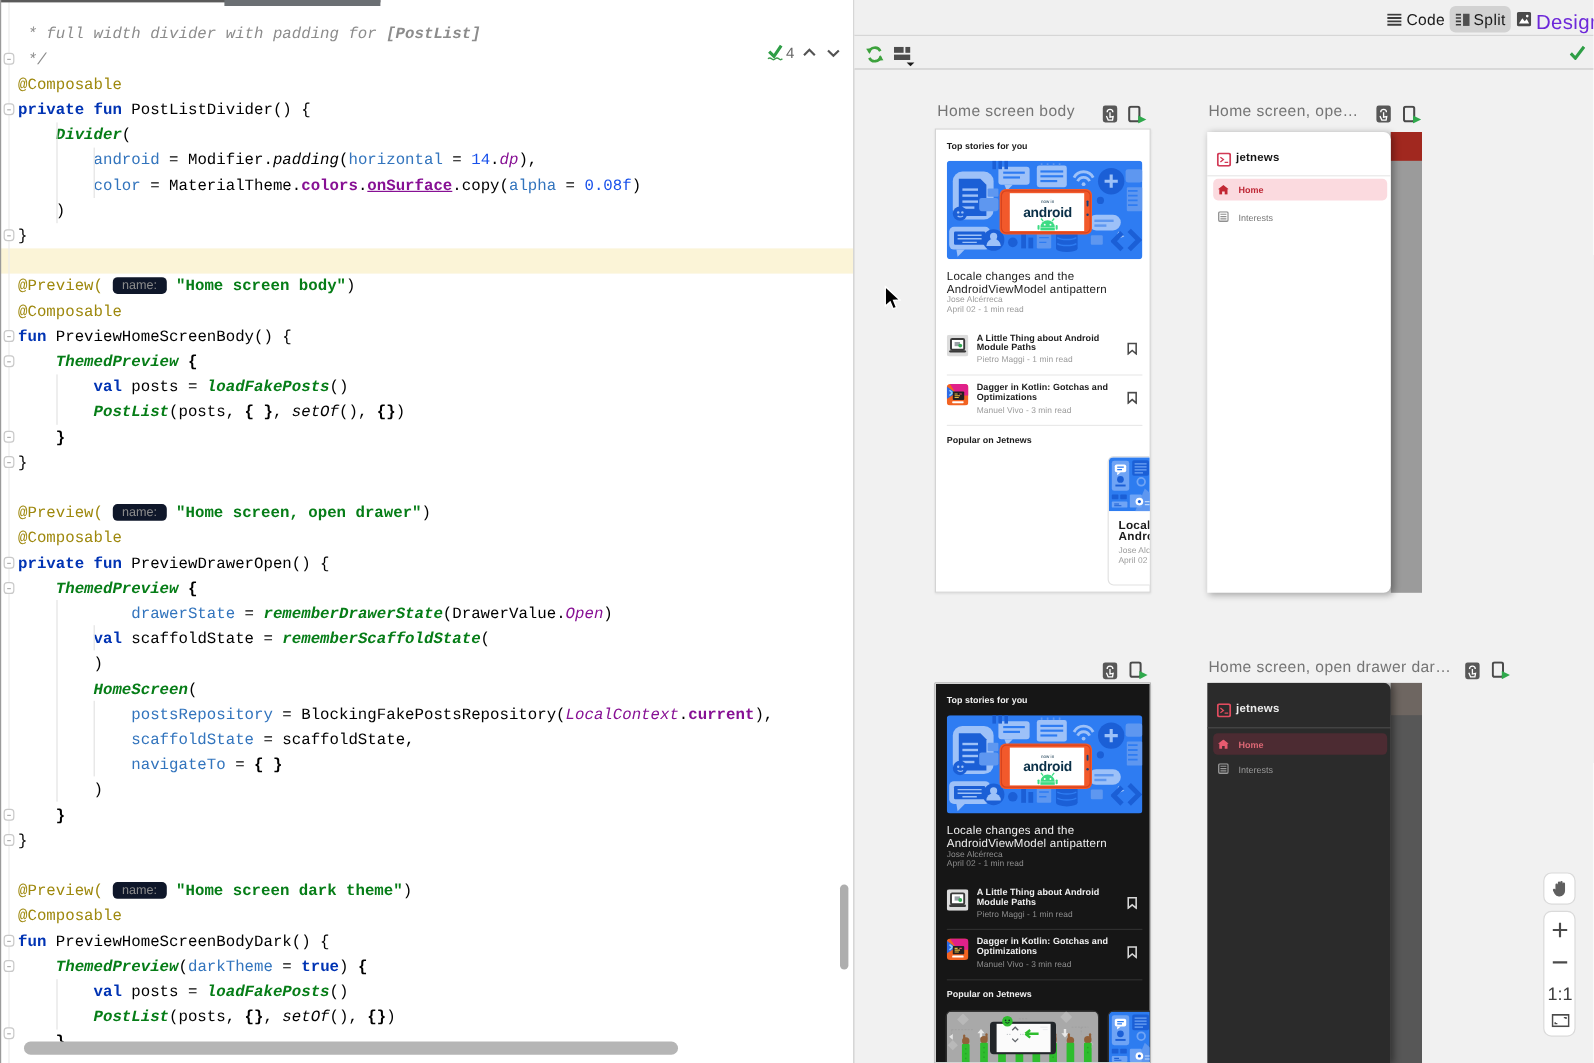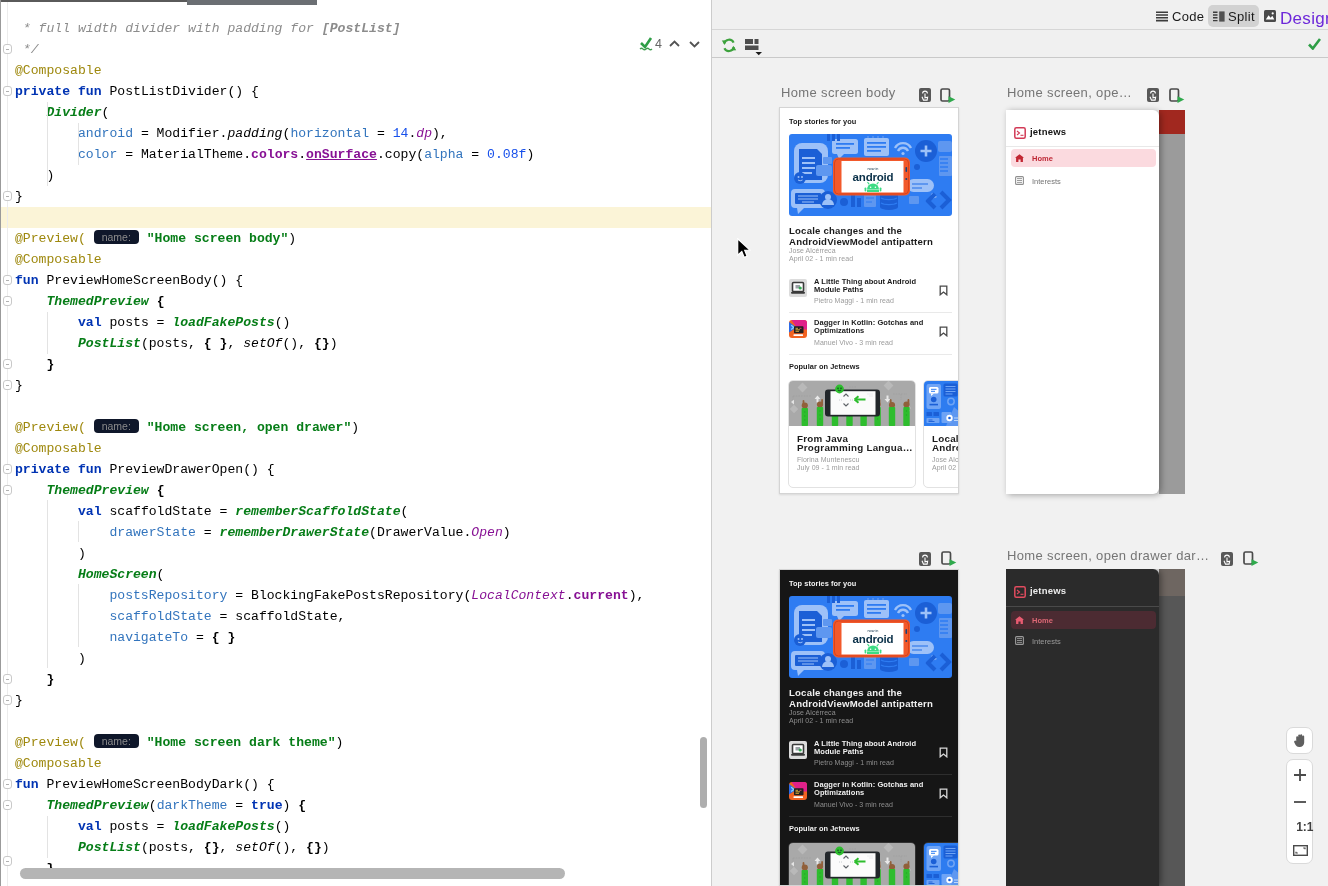--- a/index.html
+++ b/index.html
@@ -27,21 +27,21 @@
 #vsb{position:absolute;left:700px;top:737px;width:7px;height:71px;background:#aeaeae;border-radius:4px;}
 #hsb{position:absolute;left:20px;top:868px;width:545px;height:10.5px;background:#b5b5b5;border-radius:6px;}
 #divider{position:absolute;left:711px;top:0;width:1.5px;height:886px;background:#cccccc;}
 #rightpane{position:absolute;left:712px;top:0;width:616px;height:886px;background:#f1f1f1;}
 #topbar{position:absolute;left:712px;top:0;width:616px;height:29px;background:#f0f0f0;}
 #ptoolbar{position:absolute;left:712px;top:29px;width:616px;height:29px;background:#f0f0f0;border-top:1px solid #d6d6d6;border-bottom:1px solid #c9c9c9;box-sizing:border-box;}
 .plabel{position:absolute;color:#757575;font-size:13px;letter-spacing:0.35px;white-space:nowrap;}
 .card{position:absolute;background:#fff;border:1px solid #d4d4d4;box-shadow:0 1px 2px rgba(0,0,0,0.10);box-sizing:border-box;overflow:hidden;}
 .zbtn{position:absolute;background:#fff;border:1px solid #dadada;border-radius:7px;box-sizing:border-box;}
 .fh{position:absolute;font-weight:bold;color:#1b1b1b;font-size:7.4px;letter-spacing:0.05px;white-space:nowrap;}
-.ftitle{position:absolute;font-weight:bold;color:#1b1b1b;font-size:9.6px;line-height:11.3px;letter-spacing:0.2px;white-space:nowrap;}
+.ftitle{position:absolute;font-weight:normal;color:#1b1b1b;font-size:9.6px;line-height:11.3px;letter-spacing:0.2px;white-space:nowrap;}
 .fmeta{position:absolute;color:#9b9b9b;font-size:7px;letter-spacing:0.05px;white-space:nowrap;}
 .rtitle{position:absolute;font-weight:bold;color:#1b1b1b;font-size:7.5px;line-height:8.2px;letter-spacing:0.05px;white-space:nowrap;}
 .fdiv{position:absolute;height:1px;background:#e9e9e9;}
 .pcard{position:absolute;border:1px solid #e2e2e2;border-radius:5px;background:#fff;overflow:hidden;box-sizing:border-box;}
 .ptitle{position:absolute;font-weight:bold;color:#1b1b1b;font-size:9.8px;line-height:8.8px;letter-spacing:0.25px;white-space:nowrap;}
 .dk .fh,.dk .ftitle,.dk .rtitle,.dk .ptitle{color:#f0f0f0;}
 .dk .fmeta{color:#8e8e8e;}
 .dk .fdiv{background:#2e2e2e;}
 .dk .pcard{background:#1d1d1d;border-color:#323232;}
 .drawertxt{position:absolute;white-space:nowrap;}
@@ -68,22 +68,22 @@
 <div class="cl">    <span class="fn">ThemedPreview</span> <span class="b">{</span></div>
 <div class="cl">        <span class="k">val</span> posts = <span class="fn">loadFakePosts</span>()</div>
 <div class="cl">        <span class="fn">PostList</span>(posts, <span class="b">{ }</span>, <span class="ext">setOf</span>(), <span class="b">{}</span>)</div>
 <div class="cl">    <span class="b">}</span></div>
 <div class="cl">}</div>
 <div class="cl"></div>
 <div class="cl"><span class="ann">@Preview(</span> <span class="chip">name:</span> <span class="s">"Home screen, open drawer"</span>)</div>
 <div class="cl"><span class="ann">@Composable</span></div>
 <div class="cl"><span class="k">private fun</span> PreviewDrawerOpen() {</div>
 <div class="cl">    <span class="fn">ThemedPreview</span> <span class="b">{</span></div>
+<div class="cl">            <span class="na">drawerState</span> = <span class="fn">rememberDrawerState</span>(DrawerValue.<span class="ppi">Open</span>)</div>
 <div class="cl">        <span class="k">val</span> scaffoldState = <span class="fn">rememberScaffoldState</span>(</div>
-<div class="cl">            <span class="na">drawerState</span> = <span class="fn">rememberDrawerState</span>(DrawerValue.<span class="ppi">Open</span>)</div>
 <div class="cl">        )</div>
 <div class="cl">        <span class="fn">HomeScreen</span>(</div>
 <div class="cl">            <span class="na">postsRepository</span> = BlockingFakePostsRepository(<span class="ppi">LocalContext</span>.<span class="ppb">current</span>),</div>
 <div class="cl">            <span class="na">scaffoldState</span> = scaffoldState,</div>
 <div class="cl">            <span class="na">navigateTo</span> = <span class="b">{ }</span></div>
 <div class="cl">        )</div>
 <div class="cl">    <span class="b">}</span></div>
 <div class="cl">}</div>
 <div class="cl"></div>
 <div class="cl"><span class="ann">@Preview(</span> <span class="chip">name:</span> <span class="s">"Home screen dark theme"</span>)</div>
@@ -420,28 +420,20 @@
   <svg style="position:absolute;left:9px;top:212.4px;" width="18" height="18">
         <use href="#thumbB"></use>
       </svg>
   <div class="rtitle" style="left:34px;top:210.8px;">Dagger in Kotlin: Gotchas and<br>Optimizations</div>
   <div class="fmeta" style="left:34px;top:230.5px;">Manuel Vivo - 3 min read</div>
   <svg style="position:absolute;left:159px;top:217.5px;" width="9" height="11" stroke="#4a4a4a">
         <use href="#bm"></use>
       </svg>
   <div class="fdiv" style="left:9px;top:246px;width:163px;"></div>
   <div class="fh" style="left:9px;top:253.5px;">Popular on Jetnews</div>
-  <div class="pcard" style="left:8px;top:272px;width:128px;height:108px;">
-    <svg style="position:absolute;left:0;top:0;" width="126" height="45">
-          <use href="#hands"></use>
-        </svg>
-    <div class="ptitle" style="left:8px;top:53.8px;">From Java<br>Programming Langua…</div>
-    <div class="fmeta" style="left:8px;top:75.2px;">Florina Muntenescu</div>
-    <div class="fmeta" style="left:8px;top:82.6px;">July 09 - 1 min read</div>
-  </div>
   <div class="pcard" style="left:143px;top:272px;width:128px;height:108px;">
     <svg style="position:absolute;left:0;top:0;" width="40" height="45">
           <use href="#bluemosaic"></use>
         </svg>
     <div class="ptitle" style="left:8px;top:53.8px;">Locale changes and t<br>AndroidViewModel an</div>
     <div class="fmeta" style="left:8px;top:75.2px;">Jose Alcérreca</div>
     <div class="fmeta" style="left:8px;top:82.6px;">April 02 - 1 min read</div>
   </div>
 </div>
 
@@ -531,21 +523,21 @@
     <path d="M3.2 7.5 V4.2 a1 1 0 0 1 2 0 V2.6 a1 1 0 0 1 2 0 V2.2 a1 1 0 0 1 2 0 V3.4 a1 1 0 0 1 2 0 V9.5 a4.5 4.5 0 0 1 -4.5 4.5 H6 a4 4 0 0 1 -3.4 -2 L1.2 9.2 a1.1 1.1 0 0 1 2 -1 Z" fill="#5f5f5f"></path>
   </svg>
 </div>
 <div class="zbtn" style="left:1285.5px;top:759px;width:27px;height:105px;">
   <svg style="position:absolute;left:6.5px;top:8px" width="14" height="14" viewBox="0 0 14 14">
         <path d="M7 1 V13 M1 7 H13" stroke="#4a4a4a" stroke-width="1.8"></path>
       </svg>
   <svg style="position:absolute;left:6.5px;top:35px" width="14" height="14" viewBox="0 0 14 14">
         <path d="M1 7 H13" stroke="#4a4a4a" stroke-width="1.8"></path>
       </svg>
-  <div style="position:absolute;left:0px;top:59.5px;width:27px;text-align:right;font-size:12px;font-weight:bold;color:#3f3f3f;">1:1</div>
+  <div style="position:absolute;left:0px;top:59.5px;width:27px;text-align:center;font-size:15px;font-weight:normal;color:#3f3f3f;">1:1</div>
   <svg style="position:absolute;left:6px;top:85px" width="15" height="11" viewBox="0 0 15 11">
         <rect x="0.7" y="0.7" width="13.6" height="9.6" fill="none" stroke="#4a4a4a" stroke-width="1.4"></rect>
         <path d="M3 6.8 V8 H4.8 M12 4.2 V3 H10.2" fill="none" stroke="#4a4a4a" stroke-width="1.2"></path>
       </svg>
 </div>
 <svg style="position:absolute;left:736.5px;top:238px" width="14" height="21" viewBox="0 0 14 21">
   <path d="M0.7 0.7 L0.7 17.2 L4.8 13.6 L7.2 19.4 L10.1 18.2 L7.7 12.4 L12.9 12.0 Z" fill="#000" stroke="#fff" stroke-width="1.2"></path>
 </svg>
 </div>
 

